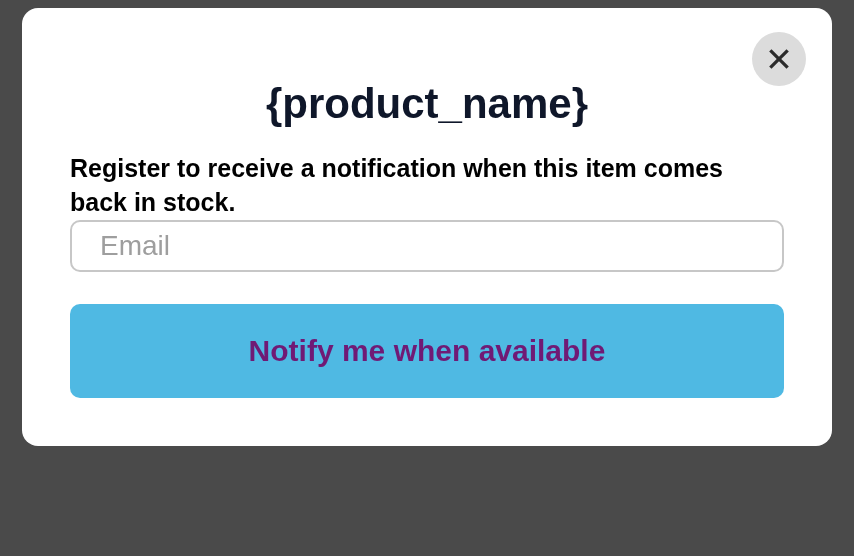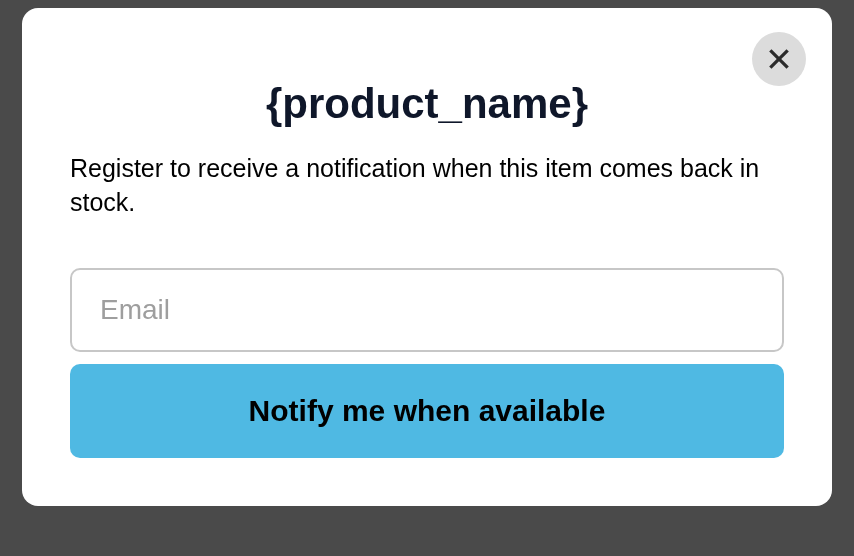--- a/index.html
+++ b/index.html
@@ -49,44 +49,43 @@
       font-size: 42px;
       font-weight: 700;
       color: #0f172a;
       margin-top: 40px;
       margin-bottom: 24px;
     }
     .modal-description {
       font-size: 25px;
       color: #000000;
       line-height: 1.35;
-      margin-bottom: 48px;
-      font-weight: 400;
+      font-weight: 700;
     }
     .email-input {
       width: 100%;
-      padding: 24px 28px;
+      padding: 8px 28px;
       font-size: 28px;
       border: 2px solid #c7c7c7;
       border-radius: 10px;
       outline: none;
       color: #333;
-      margin-bottom: 12px;
+      margin-bottom: 32px;
       font-family: inherit;
     }
     .email-input::placeholder {
       color: #9e9e9e;
     }
     .notify-button {
       width: 100%;
       padding: 30px 0;
       background: #4fb9e3;
       border: none;
       border-radius: 10px;
-      color: #000000;
+      color: #701a75;
       font-size: 30px;
       font-weight: 700;
       cursor: pointer;
       font-family: inherit;
     }
   </style>
 </head>
 <body>
 
 <div class="modal">

